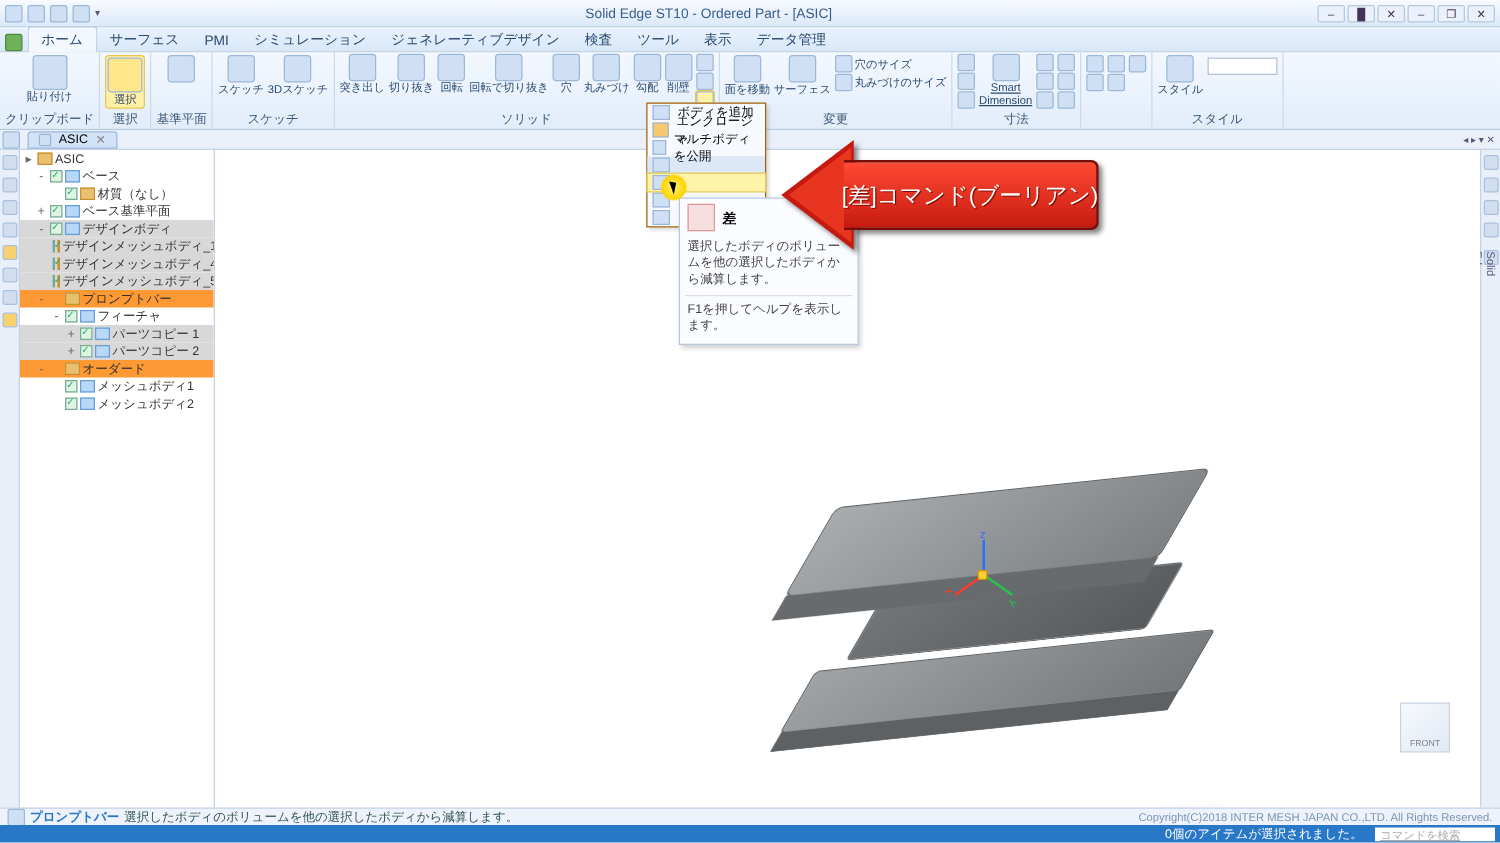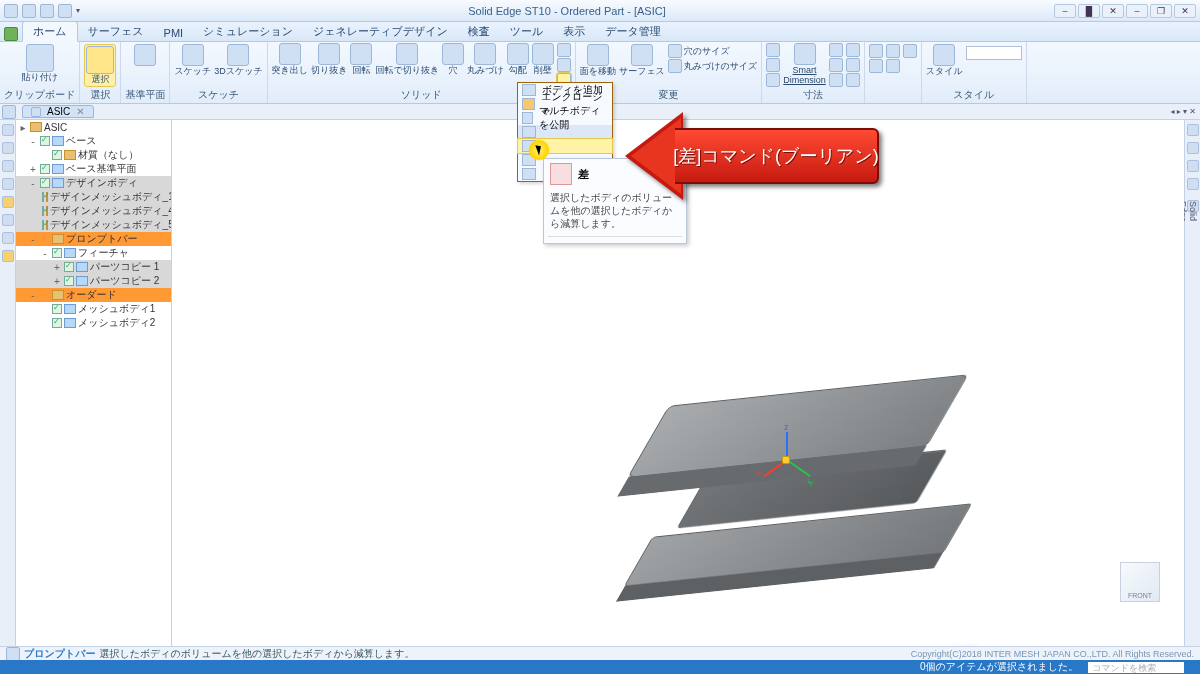--- a/index.html
+++ b/index.html
@@ -70,23 +70,23 @@
 .big-arrow { position:absolute; left:625px; top:112px; width:254px; height:98px; z-index:22; filter: drop-shadow(3px 3px 2px rgba(0,0,0,.5)); }
 .big-arrow .shaft { position:absolute; left:50px; top:16px; width:204px; height:56px; background: linear-gradient(#ff4a33,#c61a10); border: 2px solid #7a0d07; border-left:none; border-radius:0 6px 6px 0; display:flex; align-items:center; justify-content:center; }
 .big-arrow .head { position:absolute; left:0; top:0; width:0; height:0; border-top:44px solid transparent; border-bottom:44px solid transparent; border-right:58px solid #c61a10; }
 .big-arrow .head::after { content:""; position:absolute; left:6px; top:-38px; width:0; height:0; border-top:38px solid transparent; border-bottom:38px solid transparent; border-right:50px solid #e8351f; }
 .big-arrow .atxt { color:#fff; font-size:18px; white-space:nowrap; text-shadow:1px 1px 0 #7a0d07; }
 
 .statusbar { position:absolute; left:0; right:0; bottom:14px; height:14px; background:#eef3fb; border-top:1px solid #c3d2e6; font-size:10px; display:flex; align-items:center; padding:0 6px; color:#355; }
 .statusbar .ptlabel { color:#2978c8; font-weight:bold; margin-right:4px; }
 .statusbar .copy { margin-left:auto; color:#7a95b5; font-size:9px; }
 
-.status2 { position:absolute; left:0; right:0; bottom:0; height:14px; background:#2978c8; color:#fff; font-size:10px; display:flex; align-items:center; }
+.status2 { position:absolute; left:0; right:0; bottom:0; height:14px; background:#2978c8; color:#fff; font-size:10px; display:flex; align-items:center;padding-left:12px; }
 .status2 .sel { margin-left: 920px; }
-.status2 .search { background:#fff; color:#888; padding:0 4px; margin-left:10px; width:96px; height:11px; font-size:9px; }
+.status2 .search { background:#fff; color:#888; padding:0 4px; margin-left:10px; width:96px; height:11px; font-size:9px;text-decoration:underline; }
 
 
 .shadow { position:absolute; left:480px; top:540px; width:290px; height:105px; background: rgba(0,0,0,.05); transform: skew(-35deg,-8deg) rotate(2deg); filter: blur(3px); }
 .body3d { position:absolute; left:430px; top:270px; width:350px; height:200px; transform-style:preserve-3d; }
 .slab { position:absolute; background:#868a8d; border:1px solid #5a5e61; }
 .slab.top { left:46px; top:0; width:300px; height:72px; transform: skew(-30deg,-6deg); background: linear-gradient(135deg,#a9acaf,#7d8083); border-radius: 6px; }
 .slab.top::after { content:""; position:absolute; left:0; bottom:-20px; width:100%; height:20px; background:#676b6e; transform: skewX(0deg); }
 .slab.bot { left:36px; top:130px; width:320px; height:50px; transform: skew(-30deg,-6deg); background: linear-gradient(135deg,#a0a3a6,#75787b); border-radius:4px; }
 .slab.bot::after { content:""; position:absolute; left:0; bottom:-16px; width:100%; height:16px; background:#5e6164; }
 .slab.mid { left:90px; top:72px; width:240px; height:54px; transform: skew(-30deg,-6deg); background: linear-gradient(135deg,#6b6f72,#4e5154); border-radius: 4px; opacity:.95; }
@@ -466,20 +466,21 @@
 </div>
 <div class="cursor-spot"></div>
 
 <div class="tooltip-box">
   <div class="tt-head">
     <div class="tt-ico"></div>
     <div class="tt-title">差</div>
   </div>
   <div class="tt-body">選択したボディのボリュームを他の選択したボディから減算します。</div>
   <hr>
+  <div class="tt-body">F1を押してヘルプを表示します。</div>
 </div>
 
 <div class="big-arrow">
   <div class="head"></div>
   <div class="shaft">
       <span class="atxt">[差]コマンド(ブーリアン)</span>
     </div>
 </div>
 
 <div class="statusbar">

